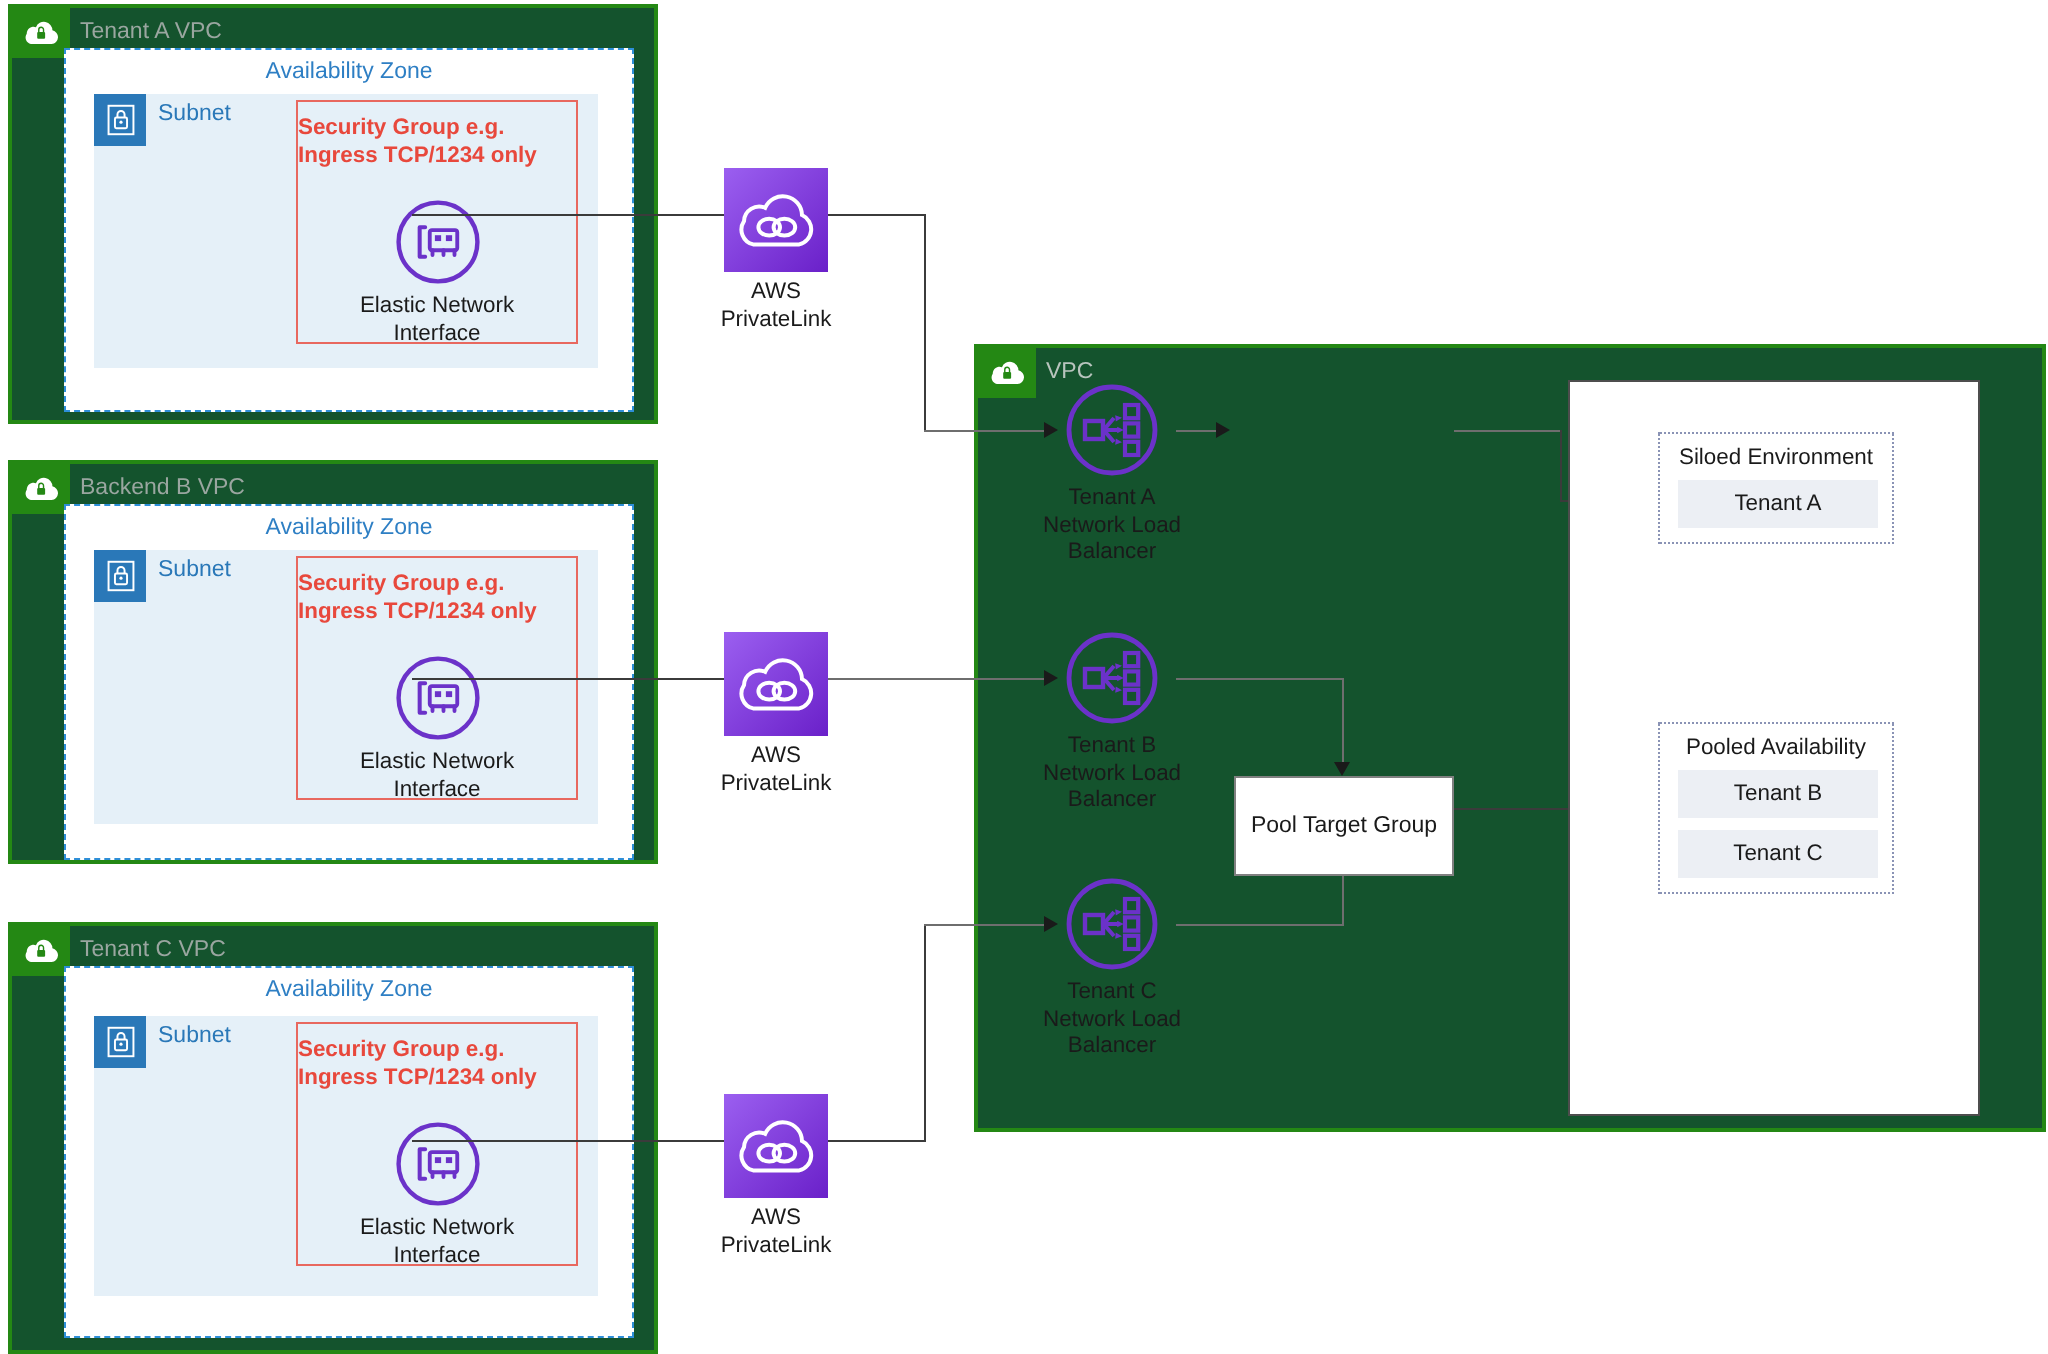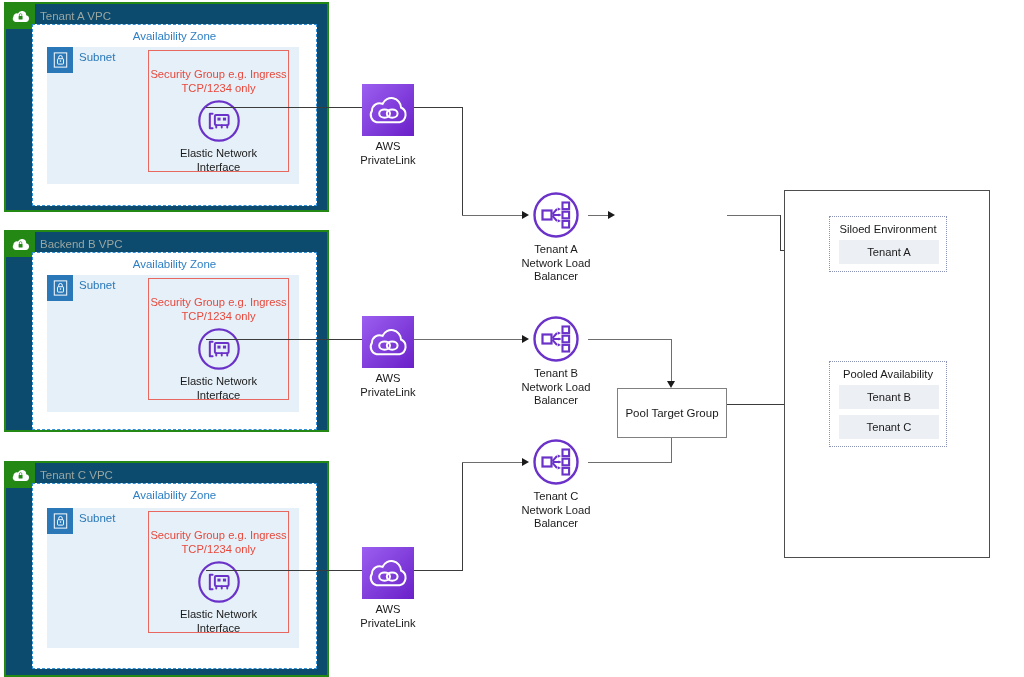--- a/index.html
+++ b/index.html
@@ -12,21 +12,21 @@
     position: relative;
     width: 1024px; height: 677px;
     background: #ffffff;
     overflow: hidden;
   }
 
   
   .vpc-box {
     position: absolute;
     border: 2px solid #248814;
-    background: #0c4a6e;
+    background: #14532d;
   }
   .vpc-tag {
     position: absolute;
     left: -1px; top: -1px;
     width: 30px; height: 26px;
     background: #248814;
     display: flex; align-items: center; justify-content: center;
   }
   .vpc-label {
     position: absolute;
@@ -73,25 +73,25 @@
   }
 
   
   .sg-box {
     position: absolute;
     border: 1.5px solid #e8685f;
     background: transparent;
   }
   .sg-label {
     position: absolute;
-    top: 16px; left: 0; right: 0;
-    text-align: center;
+    top: 6px; left: 0; right: 0;
     font-size: 11.2px;
     line-height: 14px;
     color: #e8483c;
+    font-weight: bold;
   }
 
   
   .node {
     position: absolute;
     display: flex;
     flex-direction: column;
     align-items: center;
   }
   .node-caption {
@@ -364,20 +364,30 @@
       </defs>
       <rect width="52" height="52" fill="url(#plg-c)"></rect>
       <path d="M39 23.5a9.6 9.6 0 0 0-18.4-3.6A7.6 7.6 0 0 0 10 26.6a7.6 7.6 0 0 0 4.6 11.6h23a7.8 7.8 0 0 0 1.4-14.7z" fill="none" stroke="#ffffff" stroke-width="2"></path>
       <ellipse cx="22.6" cy="29.6" rx="5.4" ry="4.2" fill="none" stroke="#ffffff" stroke-width="2"></ellipse>
       <ellipse cx="30.2" cy="29.6" rx="5.4" ry="4.2" fill="none" stroke="#ffffff" stroke-width="2"></ellipse>
     </svg>
     <div class="node-caption">AWS
 PrivateLink</div>
   </div>
 
+  <div class="vpc-box" style="left:487px; top:172px; width:536px; height:394px;">
+    <div class="vpc-tag">
+      <svg width="19" height="15" viewBox="0 0 24 18">
+        <path d="M19.2 7.3a5.4 5.4 0 0 0-10.4-2A4.3 4.3 0 0 0 3 9.4 4.3 4.3 0 0 0 5.6 16h13.1a4.4 4.4 0 0 0 .5-8.7z" fill="#ffffff"></path>
+        <rect x="9.6" y="8.3" width="5" height="4.4" rx="0.7" fill="#248814"></rect>
+        <path d="M10.6 8.3v-1.4a1.5 1.5 0 0 1 3 0v1.4" stroke="#248814" stroke-width="0.9" fill="none"></path>
+      </svg>
+    </div>
+    <div class="vpc-label green">VPC</div>
+  </div>
 
   <div class="wire h" style="left:414px; top:107px; width:49px;"></div>
   <div class="wire v" style="left:462px; top:107px; height:109px;"></div>
   <div class="wire h gray" style="left:462px; top:215px; width:62px;"></div>
   <div class="arrow-r" style="left:522px; top:211px;"></div>
 
   <div class="wire h gray" style="left:414px; top:339px; width:110px;"></div>
   <div class="arrow-r" style="left:522px; top:335px;"></div>
 
   <div class="wire h" style="left:414px; top:570px; width:49px;"></div>

